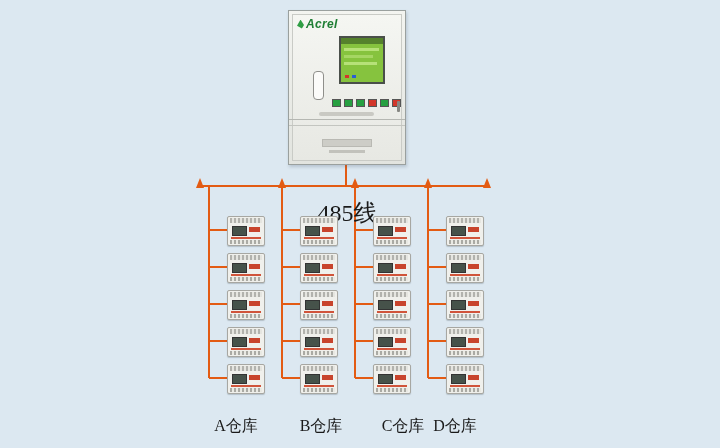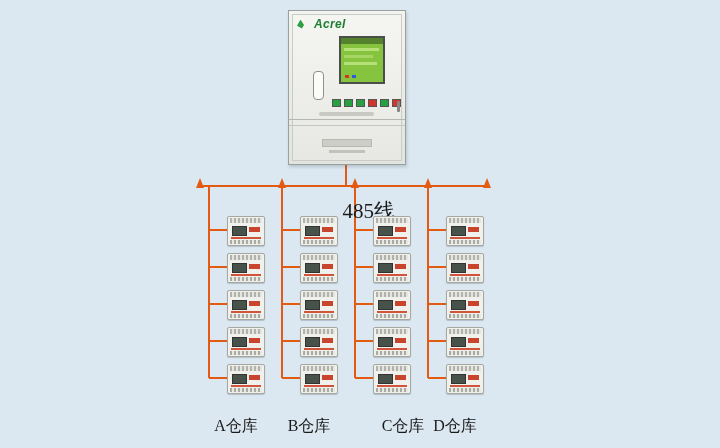--- a/index.html
+++ b/index.html
@@ -30,21 +30,21 @@
     box-shadow: 1px 2px 3px rgba(70,90,110,.25);
     z-index: 3;
   }
   .cabinet .inner-panel {
     position: absolute; left: 3px; top: 3px; right: 3px; bottom: 3px;
     border: 1px solid #c9cbc6;
     background: linear-gradient(180deg, #f5f6f2, #e7e8e3);
   }
   .brand {
     position: absolute; left: 8px; top: 6px;
-    display: flex; align-items: center; gap: 10px;
+    display: flex; align-items: center; gap: 2px;
     z-index: 2;
   }
   .brand .brand-icon {
     width: 7px; height: 9px;
     background: #2f9e44;
     clip-path: polygon(50% 0, 100% 60%, 70% 100%, 0 70%);
   }
   .brand .brand-text {
     font-family: "Liberation Sans", sans-serif;
     font-style: italic;
@@ -127,22 +127,22 @@
     background: #d0543a;
   }
   .device .bot-terms {
     position: absolute; bottom: 1px; left: 2px; right: 2px; height: 4px;
     background: repeating-linear-gradient(90deg, #aaaaa4 0 2px, #e9e9e3 2px 4px);
   }
 
   
   .bus-label {
     position: absolute; left: 300px; top: 197px; width: 95px;
-    text-align: right;
-    font-size: 21px; color: #1a1a1a;
+    text-align: center;
+    font-size: 24px; color: #1a1a1a;
     z-index: 2;
   }
   .wh-label {
     position: absolute; top: 416px; width: 54px;
     text-align: center;
     font-size: 16px; color: #1a1a1a;
     z-index: 2;
     font-family: Liberation Serif, serif;
   }
 </style>
@@ -366,17 +366,17 @@
       <div class="device" style="left: 446px; top: 364px;">
     <div class="top-terms"></div>
     <div class="disp"></div>
     <div class="stripe"></div>
     <div class="mid-line"></div>
     <div class="bot-terms"></div>
   </div>
     </div>
 
   <div class="wh-label" style="left:209px">A仓库</div>
-  <div class="wh-label" style="left:282px">B仓库</div>
+  <div class="wh-label" style="left:294px">B仓库</div>
   <div class="wh-label" style="left:376px">C仓库</div>
   <div class="wh-label" style="left:428px">D仓库</div>
 
 </div>
 
 </body></html>

